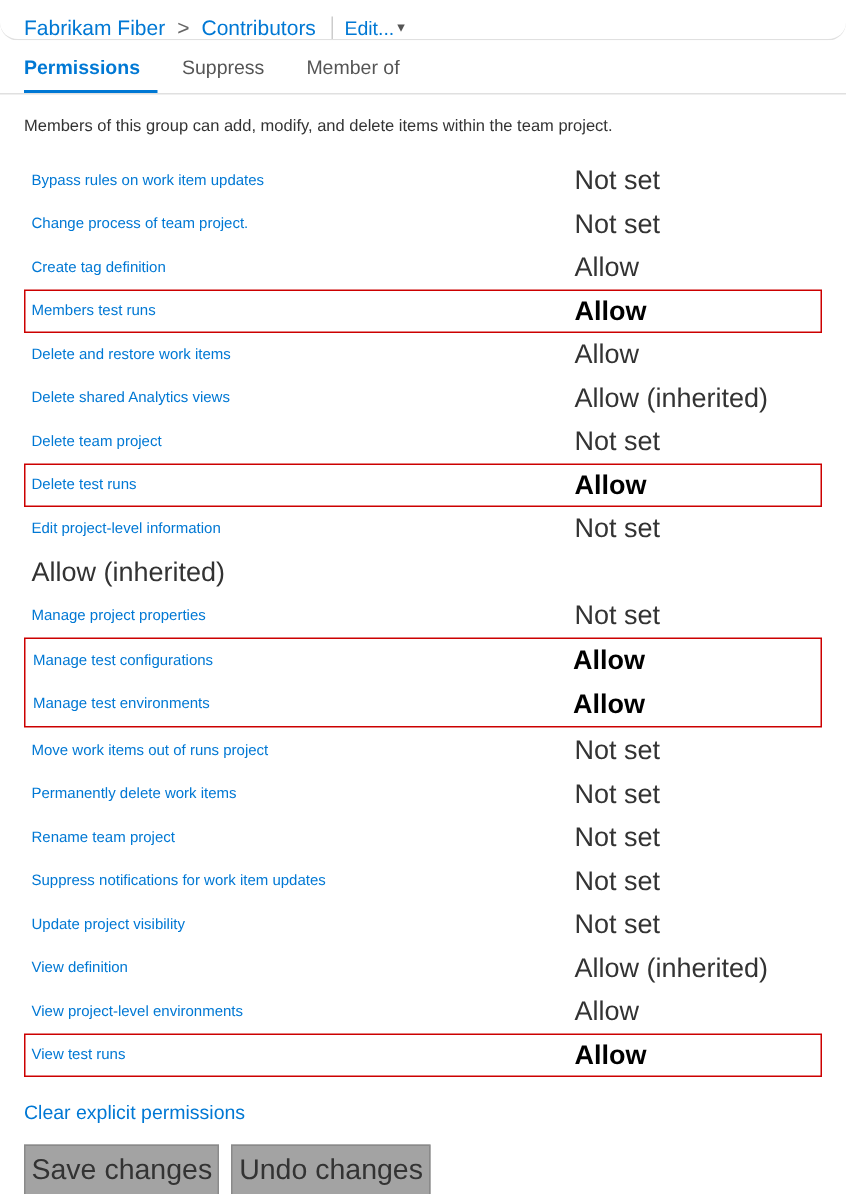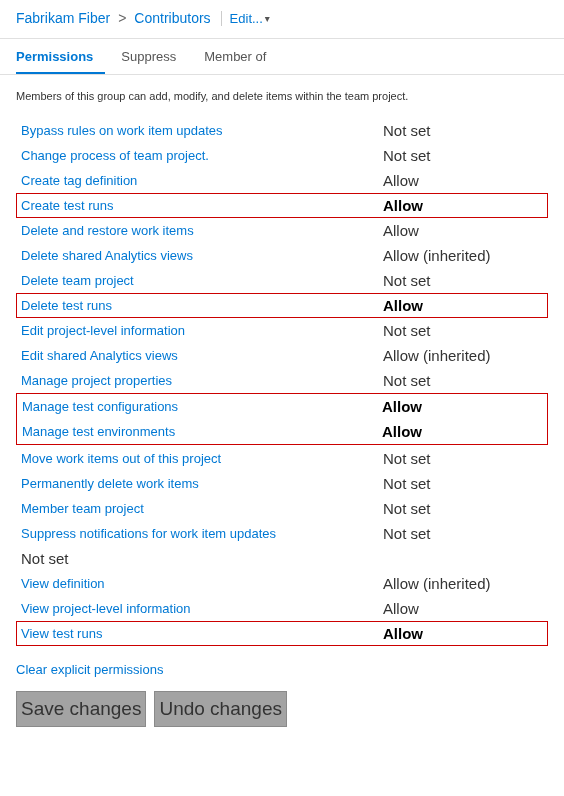--- a/index.html
+++ b/index.html
@@ -7,26 +7,27 @@
       font-family: "Segoe UI", Arial, sans-serif;
       font-size: 13px;
       background: #fff;
       color: #333;
       width: 564px;
       min-height: 796px;
     }
 
     
     .header {
-      padding: 10px 16px 12px 16px;
+      padding: 10px 16px 0 16px;
       background: #fff;
       border-bottom: 1px solid #e0e0e0;
       display: flex;
       align-items: center;
       gap: 6px;
+      border-radius: 12px;
     }
     .header-title {
       font-size: 14px;
       color: #0078d4;
       font-weight: 400;
     }
     .header-sep {
       color: #666;
       font-size: 14px;
       margin: 0 2px;
@@ -85,26 +86,26 @@
       padding: 3px 4px;
       border: 1px solid transparent;
     }
     .perm-row.highlighted {
       border: 1.5px solid #c00;
       background: #fff;
     }
     .perm-name {
       flex: 1;
       color: #0078d4;
-      font-size: 13px;
+      font-size: 10px;
       cursor: pointer;
     }
     .perm-value {
       width: 160px;
-      font-size: 15px;
+      font-size: 18px;
       color: #333;
     }
     .perm-value.bold {
       font-weight: 700;
       color: #000;
     }
 
     
     .clear-link {
       display: block;
@@ -160,21 +161,21 @@
       </div>
       <div class="perm-row">
         <span class="perm-name">Change process of team project.</span>
         <span class="perm-value">Not set</span>
       </div>
       <div class="perm-row">
         <span class="perm-name">Create tag definition</span>
         <span class="perm-value">Allow</span>
       </div>
       <div class="perm-row highlighted">
-        <span class="perm-name">Create test runs</span>
+        <span class="perm-name">Members test runs</span>
         <span class="perm-value bold">Allow</span>
       </div>
       <div class="perm-row">
         <span class="perm-name">Delete and restore work items</span>
         <span class="perm-value">Allow</span>
       </div>
       <div class="perm-row">
         <span class="perm-name">Delete shared Analytics views</span>
         <span class="perm-value">Allow (inherited)</span>
       </div>
@@ -184,62 +185,62 @@
       </div>
       <div class="perm-row highlighted">
         <span class="perm-name">Delete test runs</span>
         <span class="perm-value bold">Allow</span>
       </div>
       <div class="perm-row">
         <span class="perm-name">Edit project-level information</span>
         <span class="perm-value">Not set</span>
       </div>
       <div class="perm-row">
-        <span class="perm-name">Edit shared Analytics views</span>
         <span class="perm-value">Allow (inherited)</span>
       </div>
       <div class="perm-row">
         <span class="perm-name">Manage project properties</span>
         <span class="perm-value">Not set</span>
       </div>
       <div style="border: 1.5px solid rgb(204, 0, 0); margin-bottom: 1px;">
         <div class="perm-row">
           <span class="perm-name">Manage test configurations</span>
           <span class="perm-value bold">Allow</span>
         </div>
         <div class="perm-row">
           <span class="perm-name">Manage test environments</span>
           <span class="perm-value bold">Allow</span>
         </div>
       </div>
       <div class="perm-row">
-        <span class="perm-name">Move work items out of this project</span>
+        <span class="perm-name">Move work items out of runs project</span>
         <span class="perm-value">Not set</span>
       </div>
       <div class="perm-row">
         <span class="perm-name">Permanently delete work items</span>
         <span class="perm-value">Not set</span>
       </div>
       <div class="perm-row">
-        <span class="perm-name">Member team project</span>
+        <span class="perm-name">Rename team project</span>
         <span class="perm-value">Not set</span>
       </div>
       <div class="perm-row">
         <span class="perm-name">Suppress notifications for work item updates</span>
         <span class="perm-value">Not set</span>
       </div>
       <div class="perm-row">
+        <span class="perm-name">Update project visibility</span>
         <span class="perm-value">Not set</span>
       </div>
       <div class="perm-row">
         <span class="perm-name">View definition</span>
         <span class="perm-value">Allow (inherited)</span>
       </div>
       <div class="perm-row">
-        <span class="perm-name">View project-level information</span>
+        <span class="perm-name">View project-level environments</span>
         <span class="perm-value">Allow</span>
       </div>
       <div class="perm-row highlighted">
         <span class="perm-name">View test runs</span>
         <span class="perm-value bold">Allow</span>
       </div>
     </div>
 
   <a class="clear-link">Clear explicit permissions</a>
 

